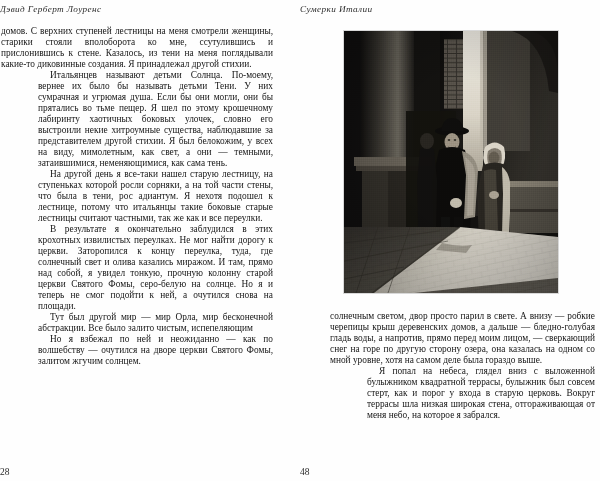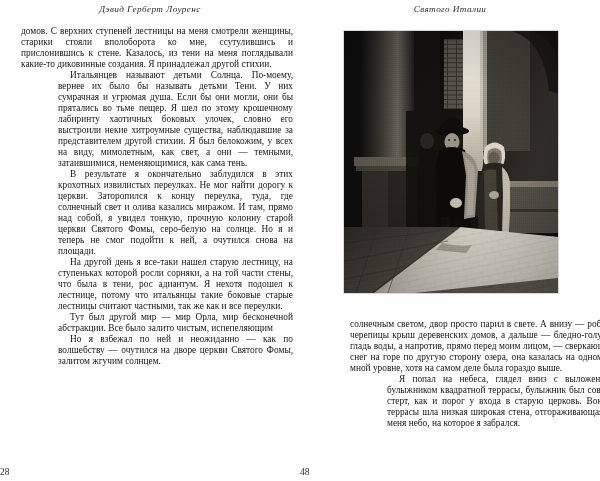--- a/index.html
+++ b/index.html
@@ -24,21 +24,20 @@
     height: 481px;
     background: #fefefe;
   }
   .leaf-left  { left: 0;   width: 300px; }
   .leaf-right { left: 300px; width: 300px; }
 
   .running-head {
     position: absolute;
     top: 4px;
     width: 100%;
-    text-align: center;
     font-style: italic;
     font-size: 9.2px;
     letter-spacing: 0.4px;
     color: #2a2a2a;
     white-space: nowrap;
   }
 
   .folio {
     position: absolute;
     bottom: 4px;
@@ -50,39 +49,38 @@
 
   
   .textblock {
     position: absolute;
     text-align: justify;
     text-justify: inter-word;
     font-size: 9.35px;
     line-height: 11.02px;
     color: #161616;
     hyphens: manual;
-    padding-left: 20px;
   }
   .textblock p {
     margin: 0;
     text-indent: 0;
   }
   .textblock p.indent {
     text-indent: 12px;
     margin-left: 37px;
   }
 
   .tb-left {
     left: 1px;
     top: 26px;
     width: 272px;
   }
   .tb-right {
     left: 330px;
-    top: 319px;
+    top: 311px;
     width: 265px;
   }
 
   
   .photo-frame {
     position: absolute;
     left: 344px;
     top: 31px;
     width: 214px;
     height: 262px;
@@ -118,32 +116,32 @@
 
 <div id="page">
 
   <div class="leaf leaf-left">
 
     <div class="running-head">Дэвид Герберт Лоуренс</div>
 
     <div class="textblock tb-left">
       <p>домов. С верхних ступеней лестницы на меня смотрели женщины, старики стояли вполоборота ко мне, ссутулившись и прислонившись к стене. Казалось, из тени на меня поглядывали какие-то диковинные создания. Я принадлежал другой стихии.</p>
       <p class="indent">Итальянцев называют детьми Солнца. По-моему, вернее их было бы называть детьми Тени. У них сумрачная и угрюмая душа. Если бы они могли, они бы прятались во тьме пещер. Я шел по этому крошечному лабиринту хаотичных боковых улочек, словно его выстроили некие хитроумные существа, наблюдавшие за представителем другой стихии. Я был белокожим, у всех на виду, мимолетным, как свет, а они — темными, затаившимися, неменяющимися, как сама тень.</p>
+      <p class="indent">На другой день я все-таки нашел старую лестницу, на ступеньках которой росли сорняки, а на той части стены, что была в тени, рос адиантум. Я нехотя подошел к лестнице, потому что итальянцы такие боковые старые лестницы считают частными, так же как и все переулки.</p>
       <p class="indent">В результате я окончательно заблудился в этих крохотных извилистых переулках. Не мог найти дорогу к церкви. Заторопился к концу переулка, туда, где солнечный свет и олива казались миражом. И там, прямо над собой, я увидел тонкую, прочную колонну старой церкви Святого Фомы, серо-белую на солнце. Но я и теперь не смог подойти к ней, а очутился снова на площади.</p>
-      <p class="indent">На другой день я все-таки нашел старую лестницу, на ступеньках которой росли сорняки, а на той части стены, что была в тени, рос адиантум. Я нехотя подошел к лестнице, потому что итальянцы такие боковые старые лестницы считают частными, так же как и все переулки.</p>
       <p class="indent">Тут был другой мир — мир Орла, мир бесконечной абстракции. Все было залито чистым, испепеляющим</p>
       <p class="indent">Но я взбежал по ней и неожиданно — как по волшебству — очутился на дворе церкви Святого Фомы, залитом жгучим солнцем.</p>
     </div>
 
     <div class="folio">28</div>
   </div>
 
   <div class="leaf leaf-right">
 
-    <div class="running-head">Святого Италии</div>
+    <div class="running-head">Сумерки Италии</div>
 
     <div class="folio">48</div>
   </div>
 
   <div class="photo-frame">
     <svg class="photo-canvas" viewBox="0 0 214 262" preserveAspectRatio="none">
       <defs>
         <linearGradient id="wallLit" x1="0" y1="0" x2="1" y2="0">
           <stop offset="0" stop-color="#2e2c28"></stop>
           <stop offset="0.55" stop-color="#8d8madd"></stop>

